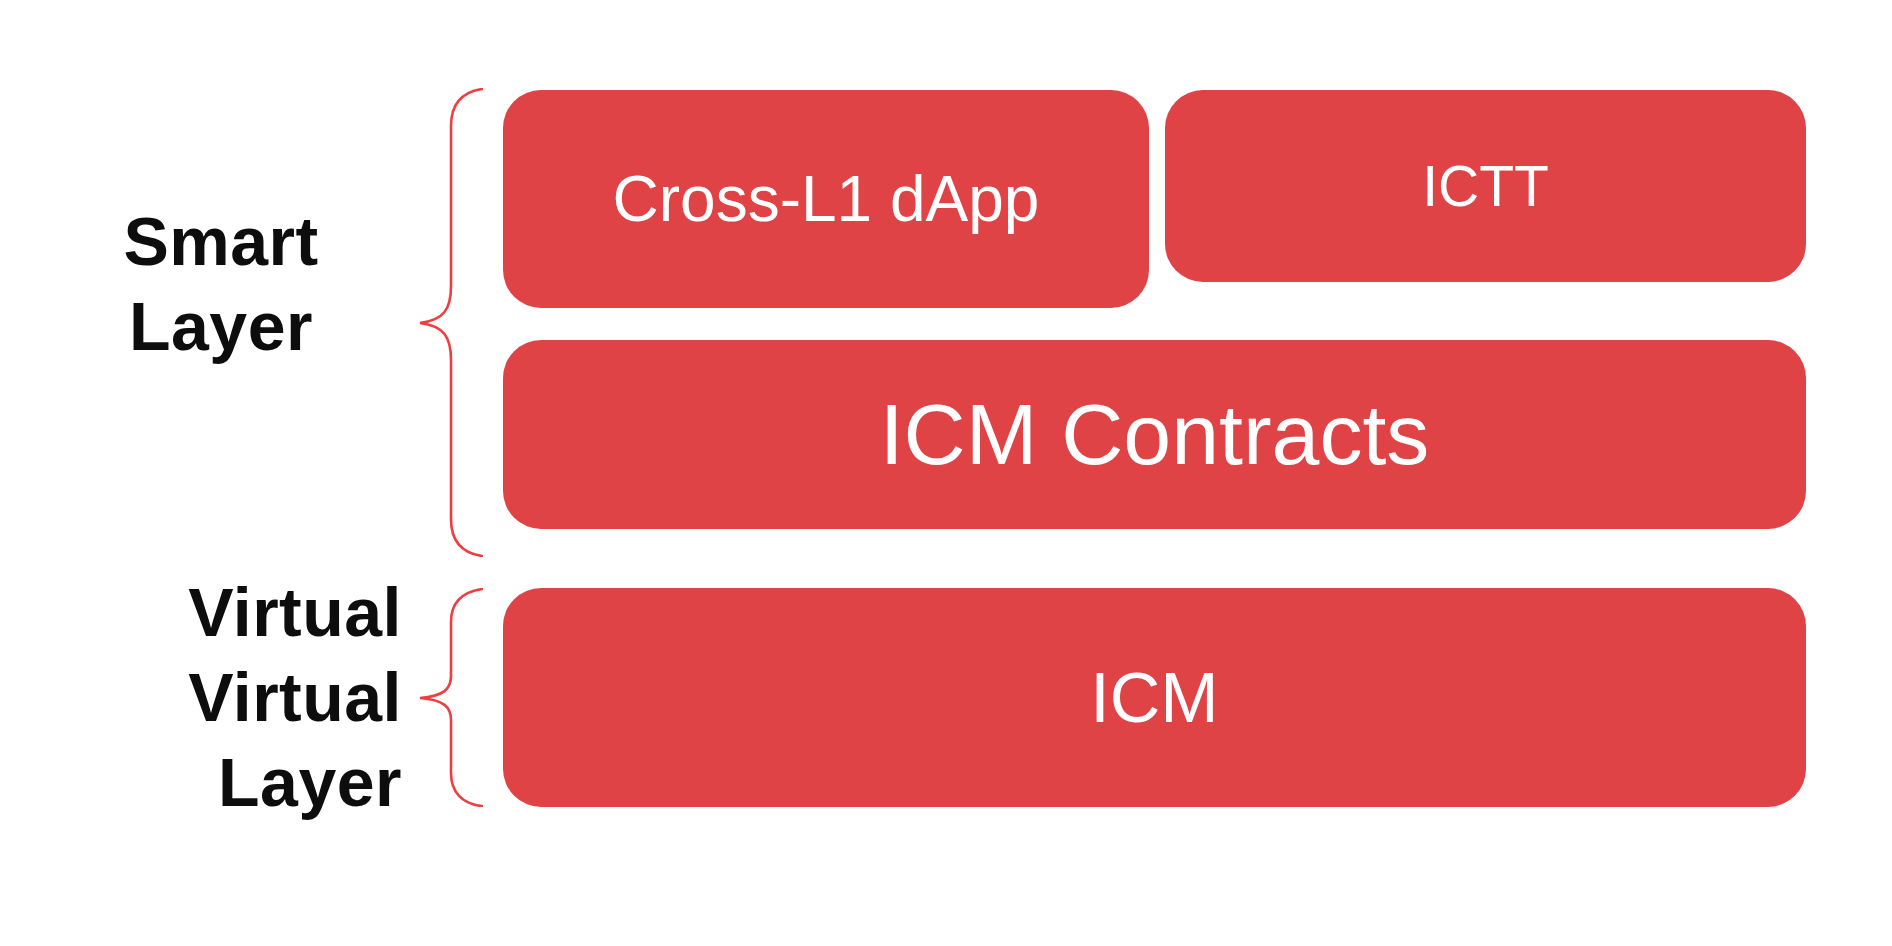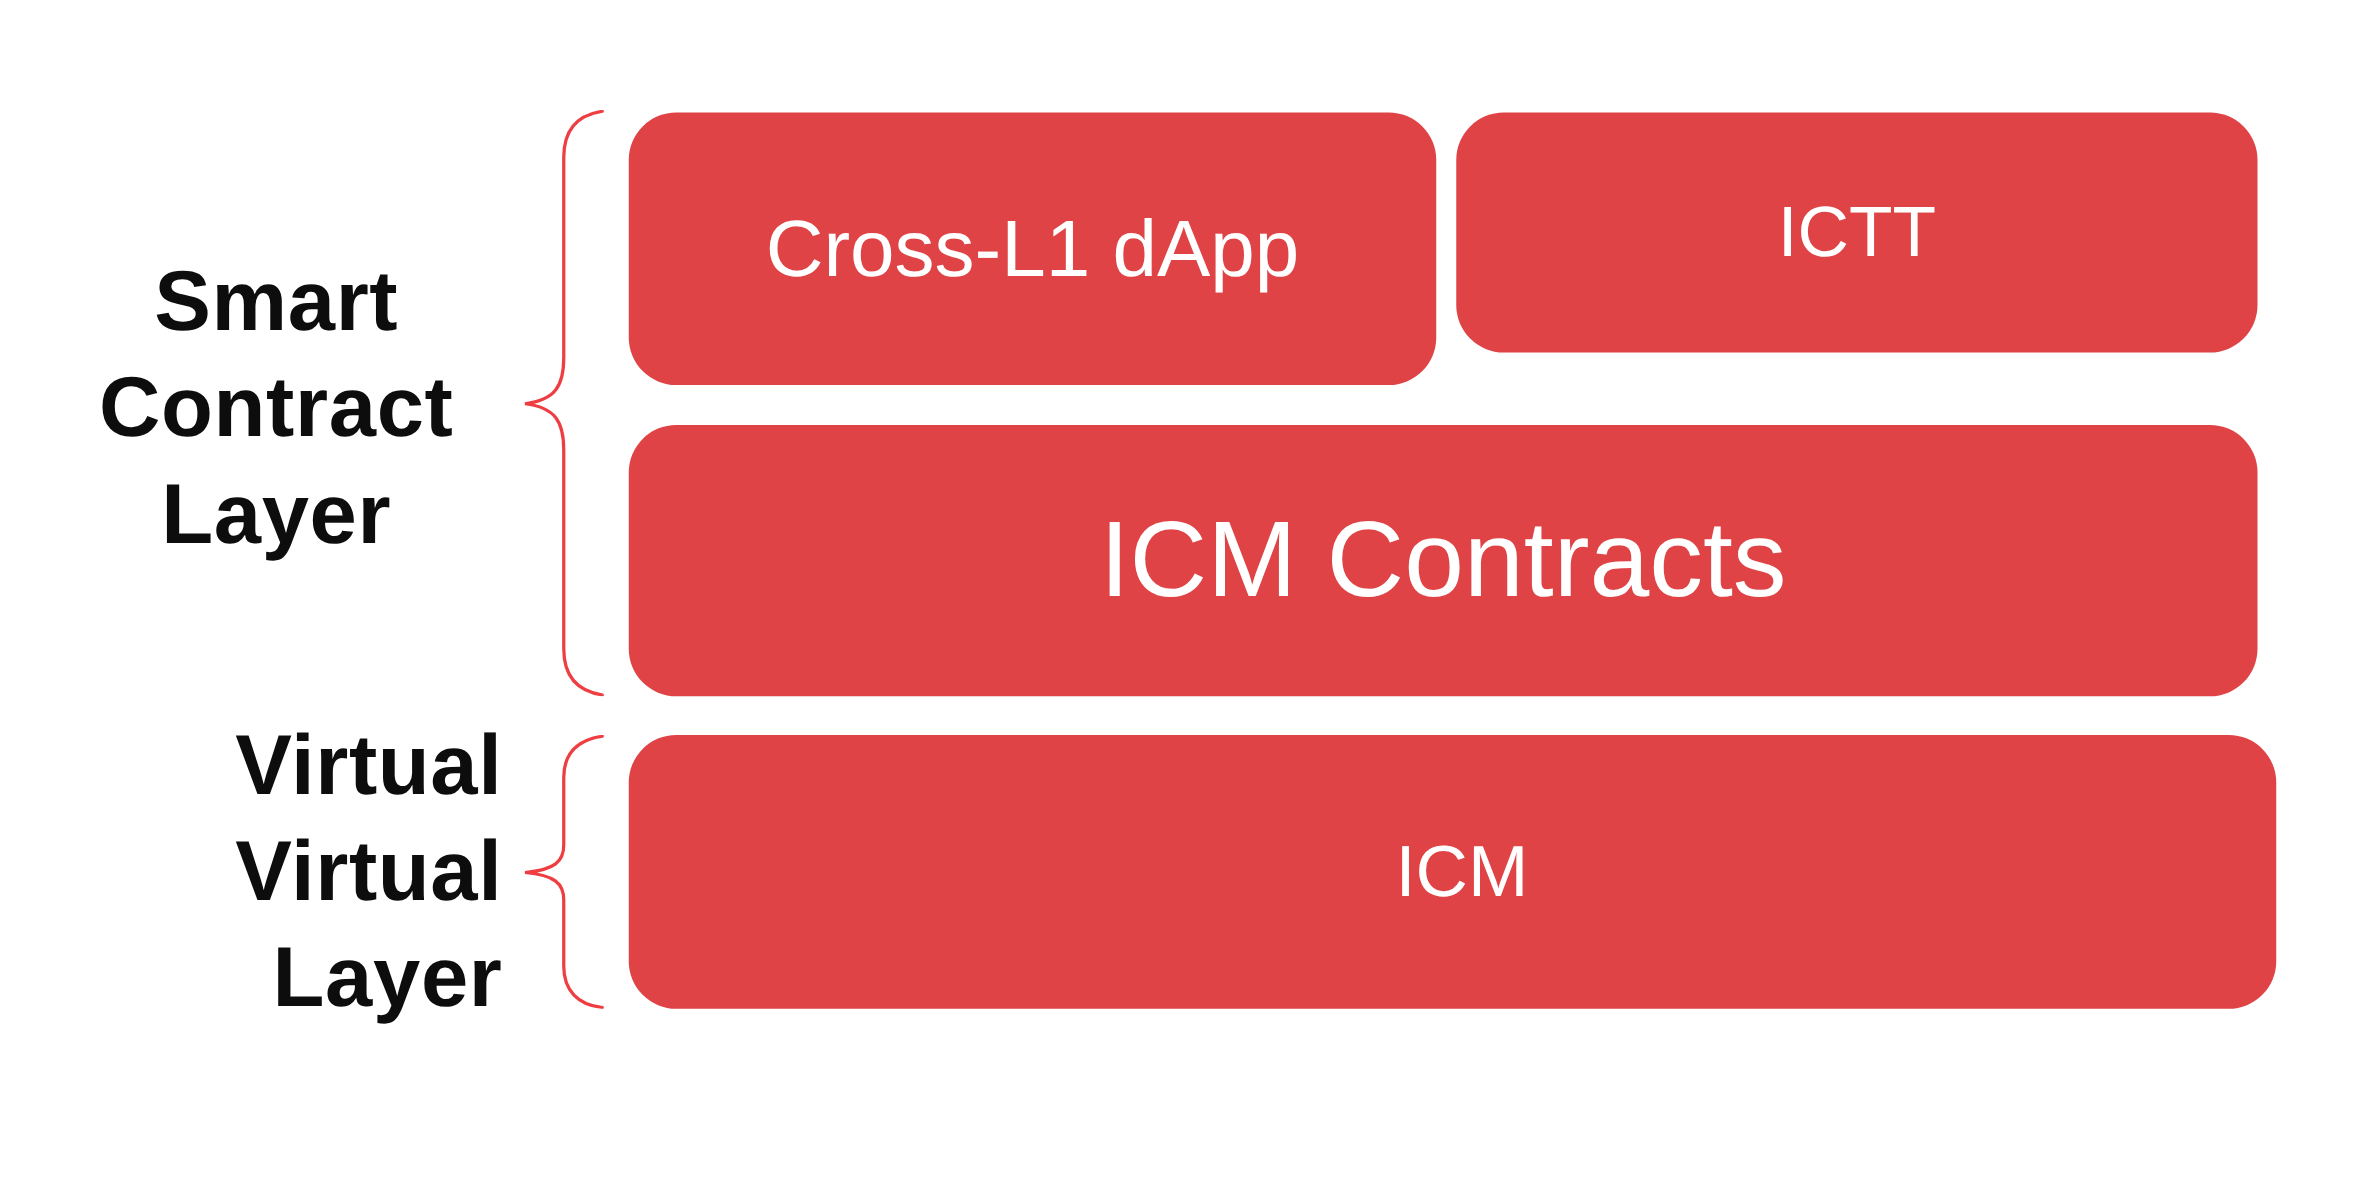--- a/index.html
+++ b/index.html
@@ -34,31 +34,30 @@
     background: #e04345;
     border-radius: 38px;
     display: flex;
     align-items: center;
     justify-content: center;
     color: #ffffff;
     font-weight: 400;
   }
   #box-dapp      { left: 503px;  top: 90px;  width: 646px;  height: 218px; font-size: 64px; }
   #box-ictt      { left: 1165px; top: 90px;  width: 641px;  height: 192px; font-size: 57px; }
-  #box-contracts { left: 503px;  top: 340px; width: 1303px; height: 217px; font-size: 86px; }
-  #box-icm       { left: 503px;  top: 588px; width: 1303px; height: 219px; font-size: 58px; padding-left: 15px; }
+  #box-contracts { left: 503px;  top: 340px; width: 1303px; height: 189px; font-size: 86px; }
+  #box-icm       { left: 503px;  top: 588px; width: 1303px; height: 219px; font-size: 70px; }
 </style>
 </head>
 <body>
 
 <div class="canvas">
 
   <div class="layer-label" id="label-smart">
     <span>Smart</span>
-    <span>Contract</span>
     <span>Layer</span>
   </div>
 
   <div class="layer-label" id="label-virtual">
     <span>Virtual</span>
     <span>Virtual</span>
     <span>Layer</span>
   </div>
 
   <svg class="brace" id="brace-smart" width="65" height="469" viewBox="0 0 65 469">

